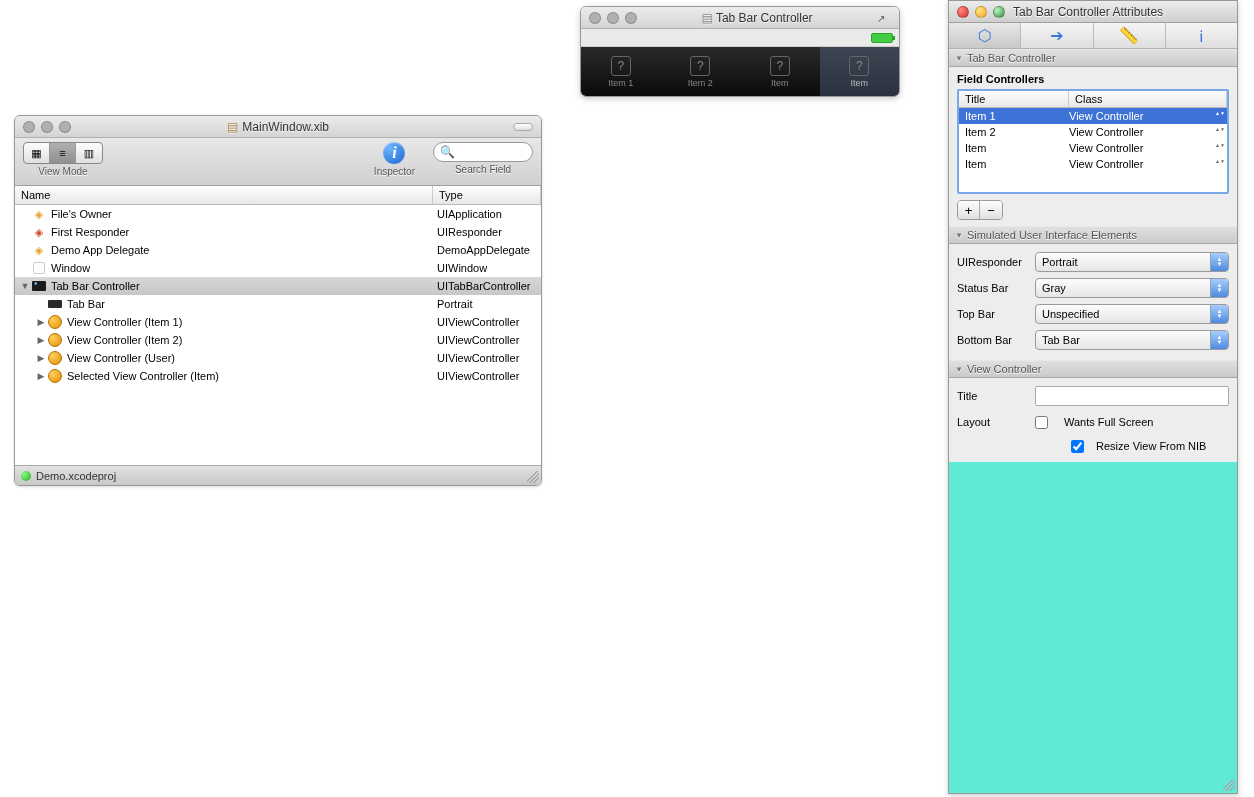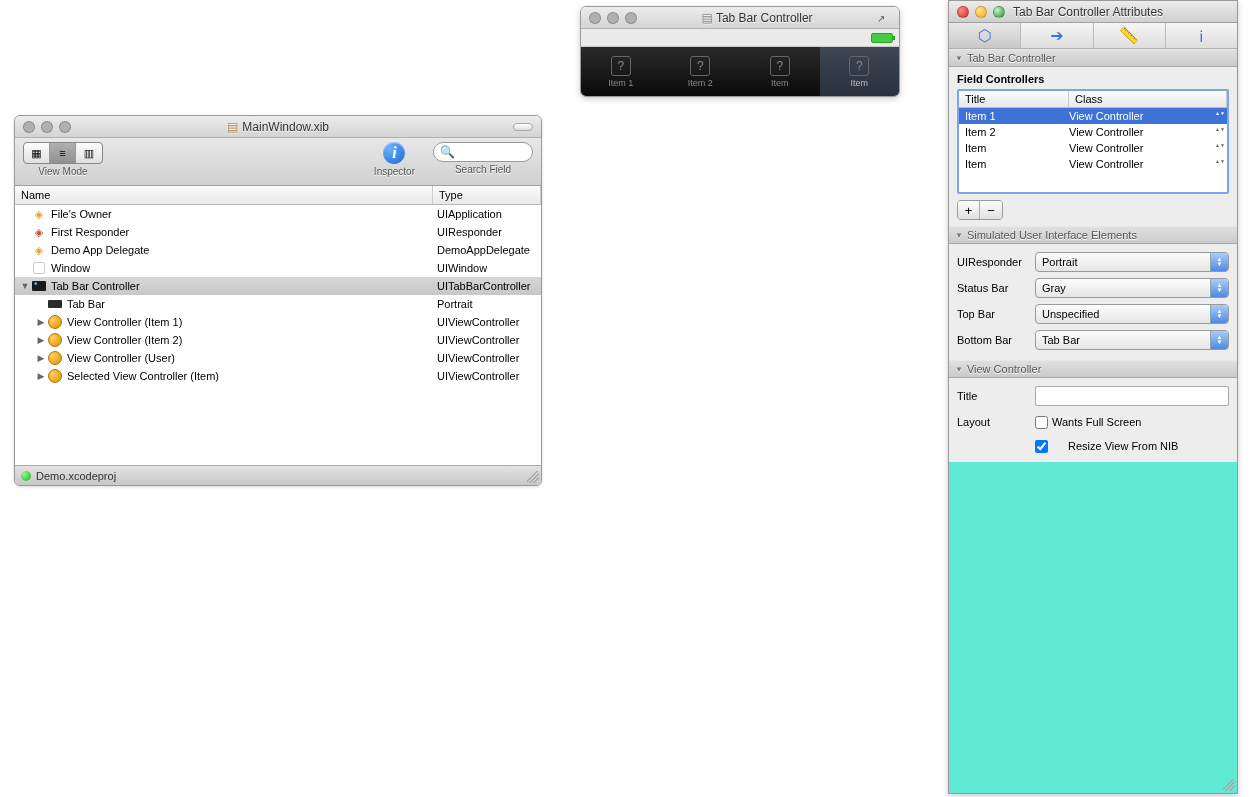--- a/index.html
+++ b/index.html
@@ -673,27 +673,27 @@
     <span class="tri">▼</span>
     <span>View Controller</span>
   </div>
   <div class="section-body">
     <div class="form-row">
       <div class="flabel">Title</div>
       <div class="text-input"></div>
     </div>
     <div class="form-row">
       <div class="flabel">Layout</div>
-      <label style="display:flex;align-items:center;gap:4px;font-size:11px;">
+      <label style="display:flex;align-items:center;gap:16px;font-size:11px;">
         <input type="checkbox" style="">
         <span>Wants Full Screen</span>
       </label>
     </div>
     <div class="check-row">
-      <label style="display:flex;align-items:flex-start;gap:20px;">
+      <label style="display:flex;align-items:flex-start;gap:12px;margin-left:36px;">
         <input type="checkbox" checked="" style="">
         <span>Resize View From NIB</span>
       </label>
     </div>
   </div>
 
   <div style="flex:1;"></div>
   <div class="resize-grip"></div>
 </div>
 

